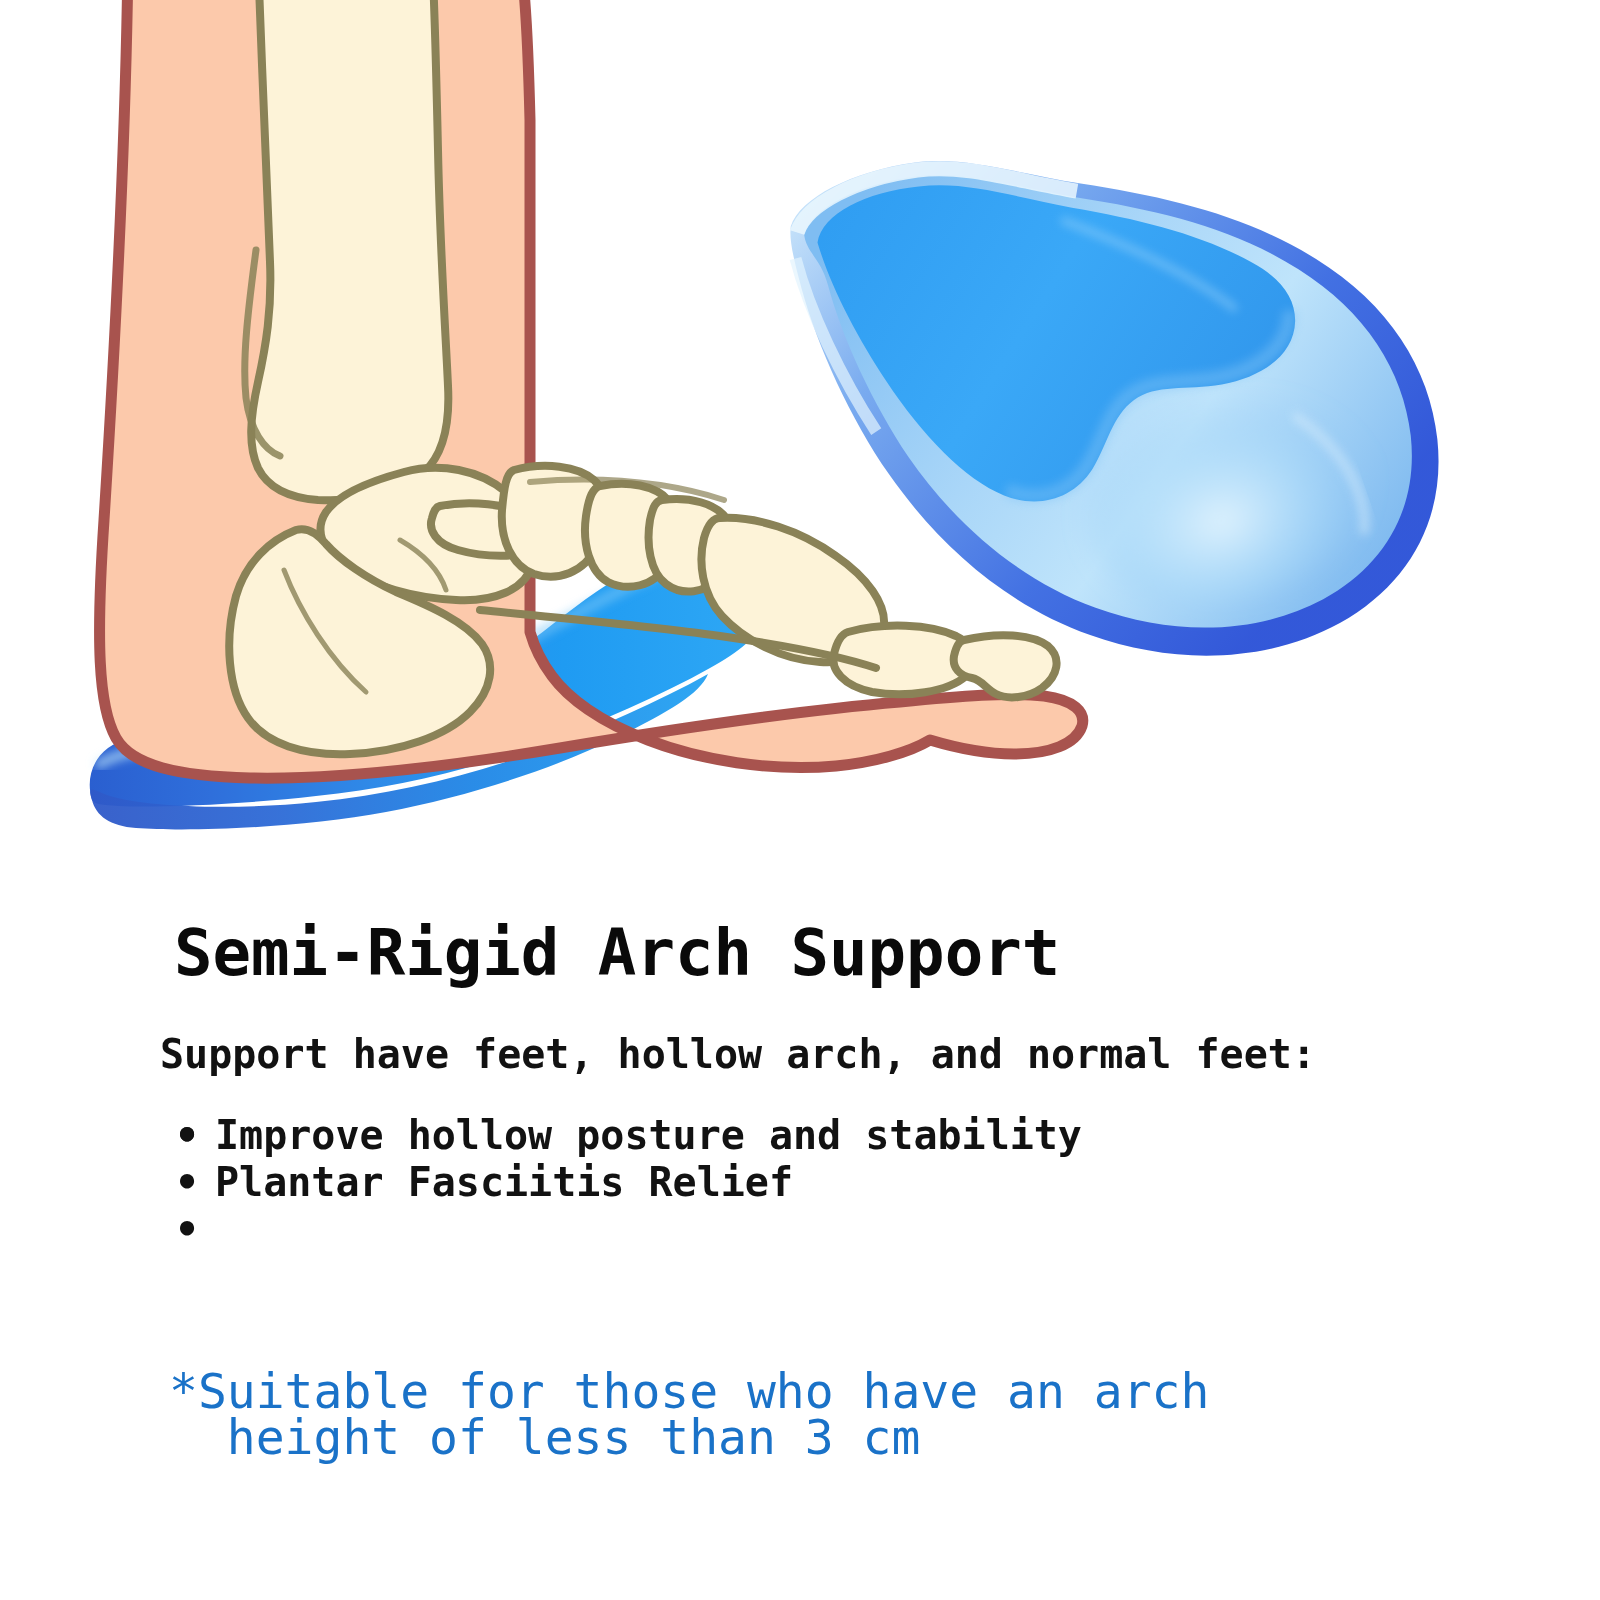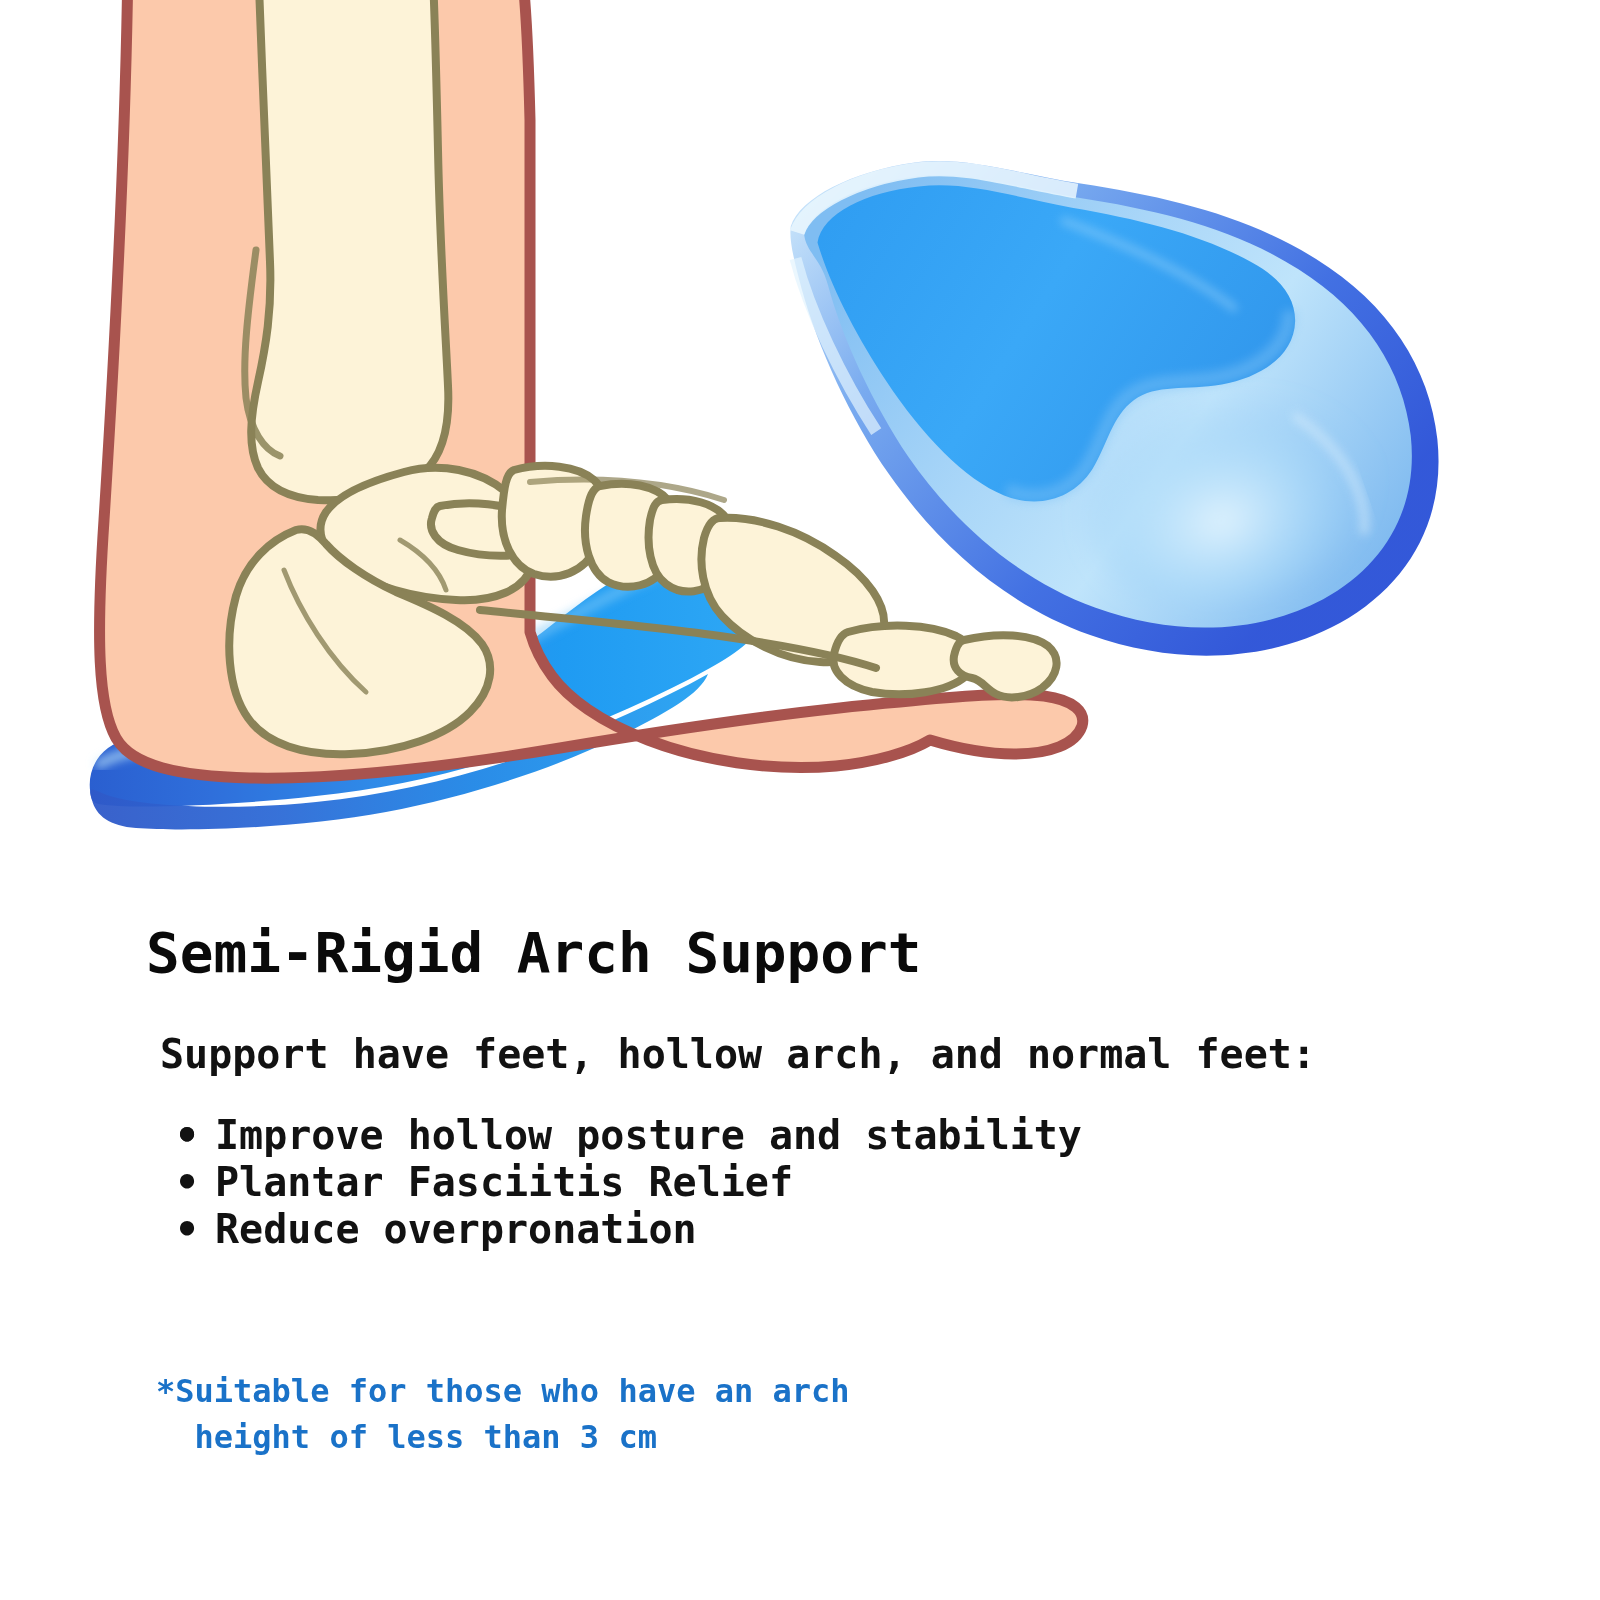--- a/index.html
+++ b/index.html
@@ -16,22 +16,22 @@
   #illustration{
     position:absolute;left:0;top:0;width:1600px;height:880px;
   }
   #illustration svg{display:block;width:1600px;height:880px;}
 
   
   #textblock{
     position:absolute;left:0;top:880px;width:1600px;height:720px;
   }
   #product-title{
-    position:absolute;left:146px;top:28px;
-    font-size:56px;line-height:90px;
+    position:absolute;left:174px;top:28px;
+    font-size:64px;line-height:90px;
     font-weight:bold;
     color:#0a0a0a;
     letter-spacing:0px;
     white-space:nowrap;
   }
   #subtitle{
     position:absolute;left:160px;top:150px;
     font-size:40px;line-height:48px;
     font-weight:bold;
     color:#121212;
@@ -48,23 +48,23 @@
     color:#121212;
     white-space:nowrap;
     position:relative;
     padding-left:50px;
   }
   #benefit-list li .bullet{
     position:absolute;left:10px;top:0;
     font-size:40px;line-height:47px;
   }
   #footnote{
-    position:absolute;left:156px;top:488px;
-    font-size:32px;line-height:46px;
-    font-weight:bold;
+    position:absolute;left:169px;top:488px;
+    font-size:48px;line-height:46px;
+    font-weight:normal;
     color:#1a72c8;
     white-space:pre;
   }
 </style>
 </head>
 <body>
 
 <div id="canvas">
 
   <div id="illustration">
@@ -330,21 +330,20 @@
       <li>
         <span class="bullet">•</span>
         <span>Improve hollow posture and stability</span>
       </li>
       <li>
         <span class="bullet">•</span>
         <span>Plantar Fasciitis Relief</span>
       </li>
       <li>
         <span class="bullet">•</span>
-        <span>Reduce overpronation</span>
       </li>
     </ul>
 
     <div id="footnote">*Suitable for those who have an arch
   height of less than 3 cm</div>
 
   </div>
 </div>
 
 </body></html>

